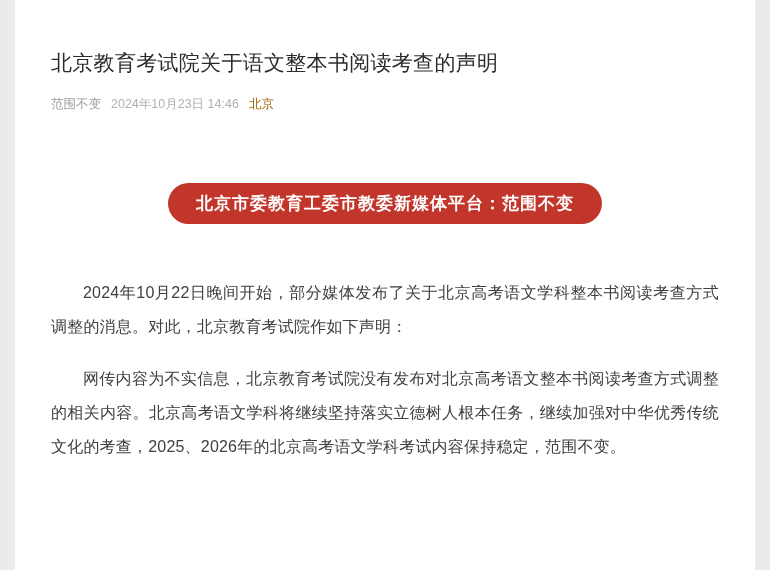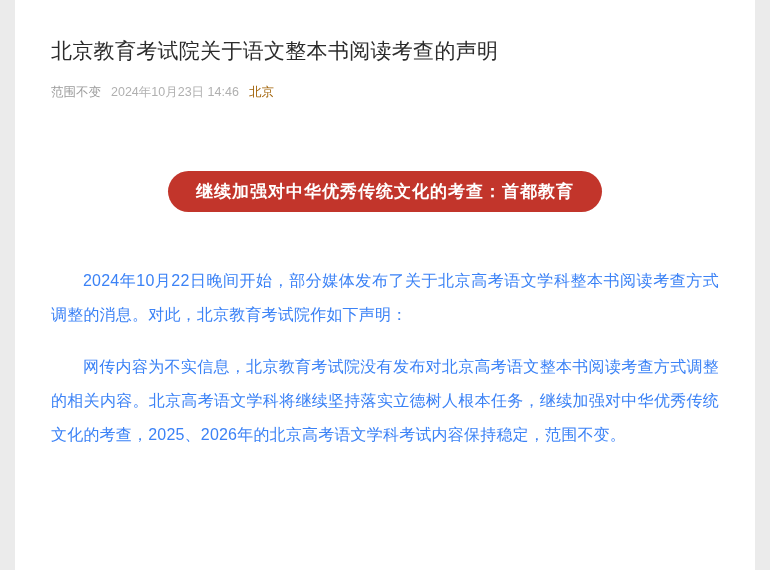--- a/index.html
+++ b/index.html
@@ -13,21 +13,21 @@
     font-family: "Liberation Sans", sans-serif;
     overflow: hidden;
   }
   .page {
     position: relative;
     width: 740px;
     margin: 0 auto;
     height: 570px;
     background: #ffffff;
     box-sizing: border-box;
-    padding: 4px 36px;
+    padding: 16px 36px;
     overflow: hidden;
   }
   .article-title {
     font-size: 21px;
     line-height: 30px;
     color: #2b2b2b;
     font-weight: 400;
     padding-top: 18px;
     letter-spacing: 0.3px;
   }
@@ -69,21 +69,21 @@
     font-weight: bold;
     font-size: 17px;
     letter-spacing: 1px;
     padding: 9px 28px;
     border-radius: 22px;
   }
   .body-text {
     margin-top: 52px;
     font-size: 16px;
     line-height: 34px;
-    color: #3b82f6;
+    color: #404040;
     text-align: justify;
     letter-spacing: 0.2px;
   }
   .body-text p {
     margin: 0 0 18px 0;
     text-indent: 2em;
   }
 </style>
 </head>
 <body>
@@ -92,21 +92,21 @@
 
   <h1 class="article-title">北京教育考试院关于语文整本书阅读考查的声明</h1>
 
   <div class="meta-row">
     <span class="meta-source">范围不变</span>
     <span class="meta-date">2024年10月23日 14:46</span>
     <span class="meta-location">北京</span>
   </div>
 
   <div class="banner">
-    <div class="banner-pill">继续加强对中华优秀传统文化的考查：首都教育</div>
+    <div class="banner-pill">北京市委教育工委市教委新媒体平台：范围不变</div>
   </div>
 
   <div class="body-text">
     <p>2024年10月22日晚间开始，部分媒体发布了关于北京高考语文学科整本书阅读考查方式调整的消息。对此，北京教育考试院作如下声明：</p>
     <p>网传内容为不实信息，北京教育考试院没有发布对北京高考语文整本书阅读考查方式调整的相关内容。北京高考语文学科将继续坚持落实立德树人根本任务，继续加强对中华优秀传统文化的考查，2025、2026年的北京高考语文学科考试内容保持稳定，范围不变。</p>
   </div>
 
 </div>
 
 </body></html>

